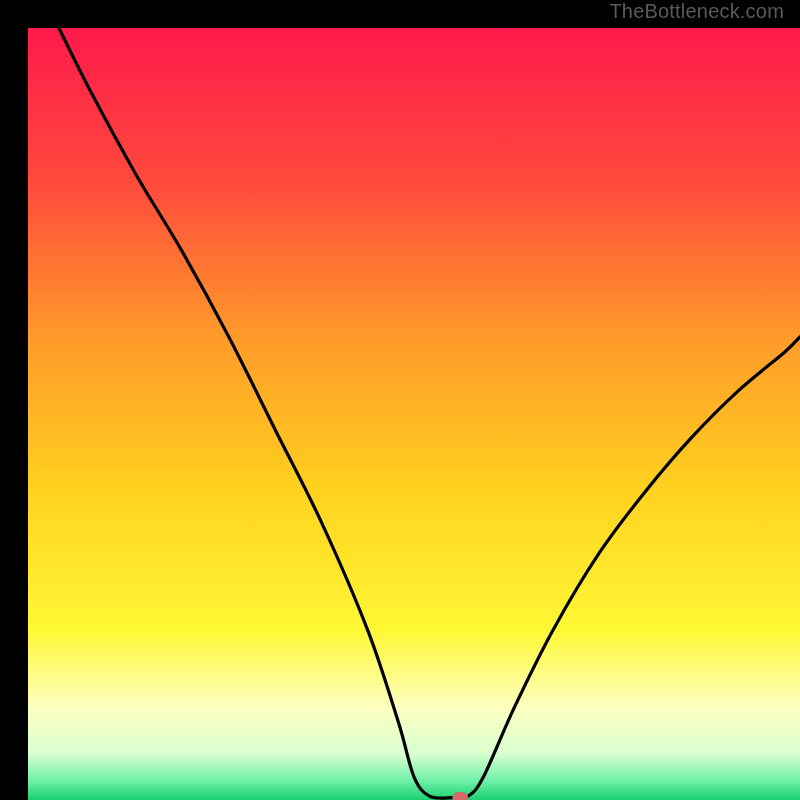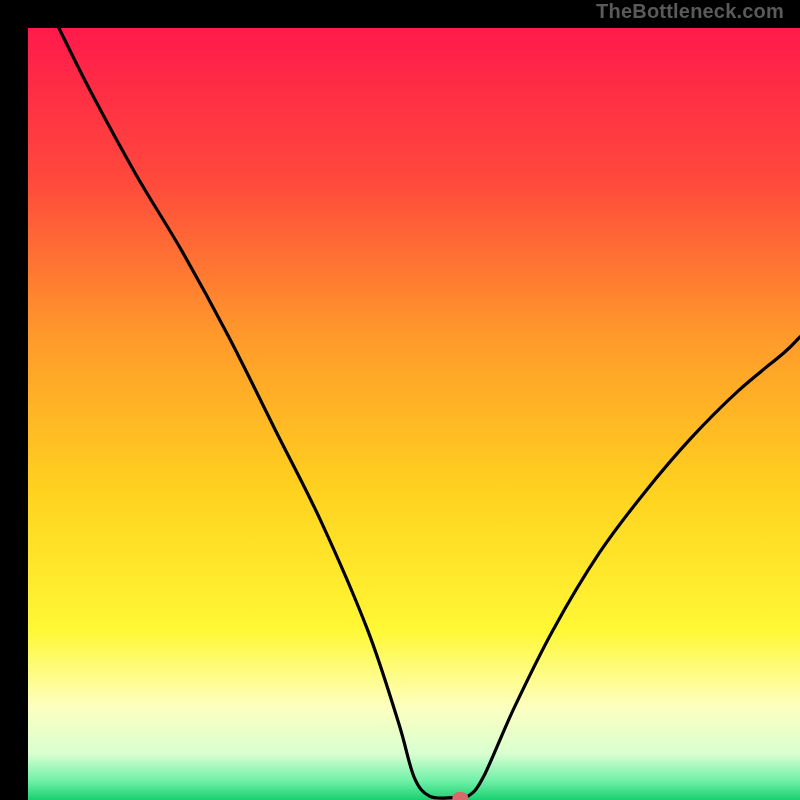--- a/index.html
+++ b/index.html
@@ -25,21 +25,21 @@
     width: 772px;
     height: 772px;
   }
   .watermark {
     position: absolute;
     top: 0px;
     right: 16px;
     font-family: Arial, Helvetica, sans-serif;
     font-size: 20px;
     color: #5a5a5a;
-    font-weight: 700;
+    font-weight: 400;
     letter-spacing: 0.2px;
   }
 </style>
 </head>
 <body>
 
 <div class="frame">
   <svg class="plot" viewBox="0 0 772 772" preserveAspectRatio="none">
     <defs>
       <linearGradient id="bg-grad" x1="0" y1="0" x2="0" y2="1">

